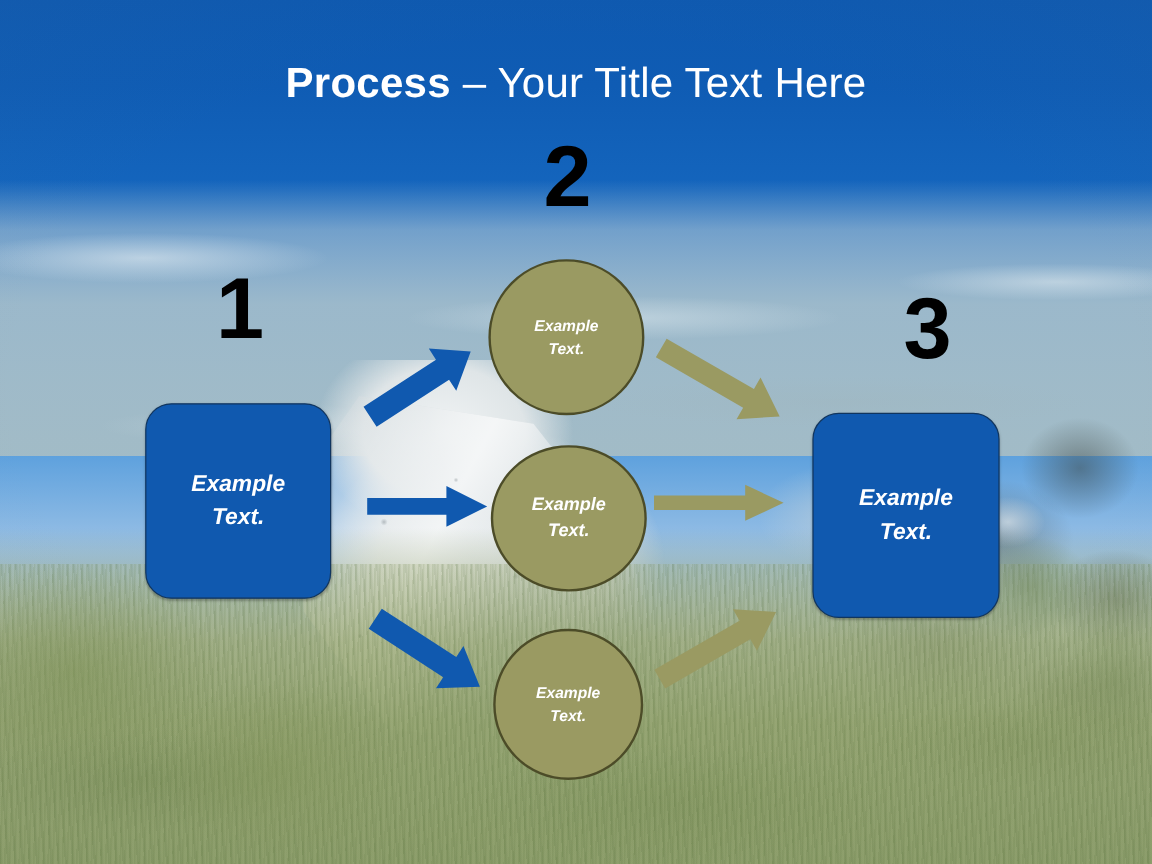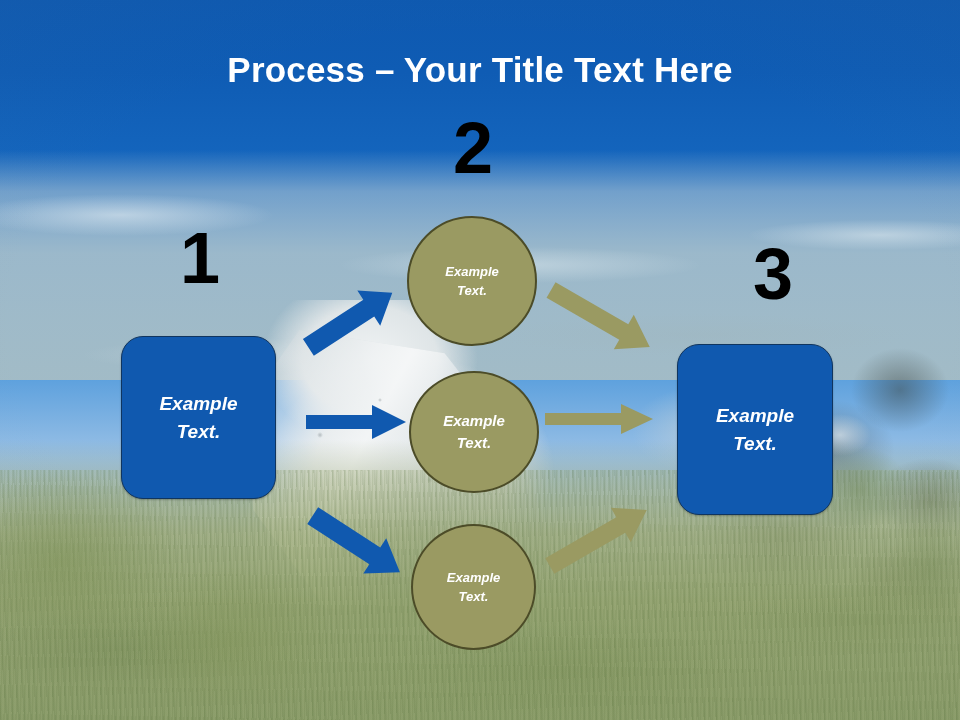--- a/index.html
+++ b/index.html
@@ -148,21 +148,21 @@
     position: absolute;
     left: 0; right: 0; top: 52px;
     text-align: center;
     font-size: 35px;
     line-height: 1.05;
     color: #ffffff;
     letter-spacing: 0.2px;
     white-space: nowrap;
   }
   .title .t-bold { font-weight: bold; }
-  .title .t-rest { font-weight: bold; }
+  .title .t-rest { font-weight: normal; }
 
   
   .step-num {
     position: absolute;
     font-size: 72px;
     font-weight: bold;
     color: #000000;
     line-height: 1;
     text-align: center;
   }

